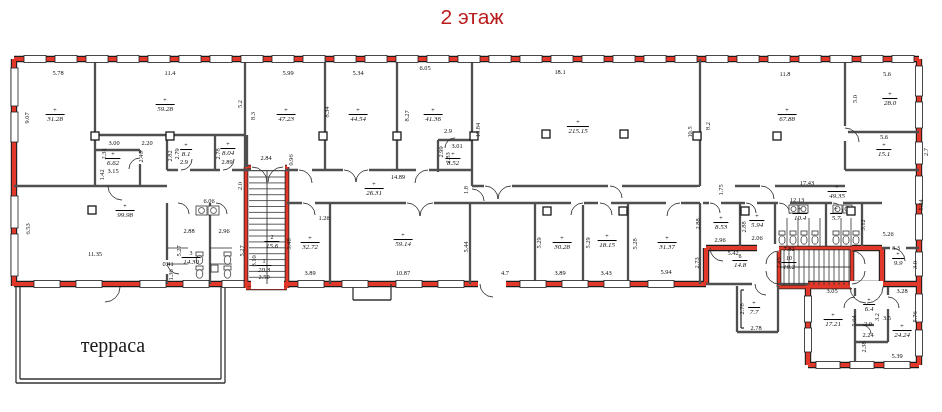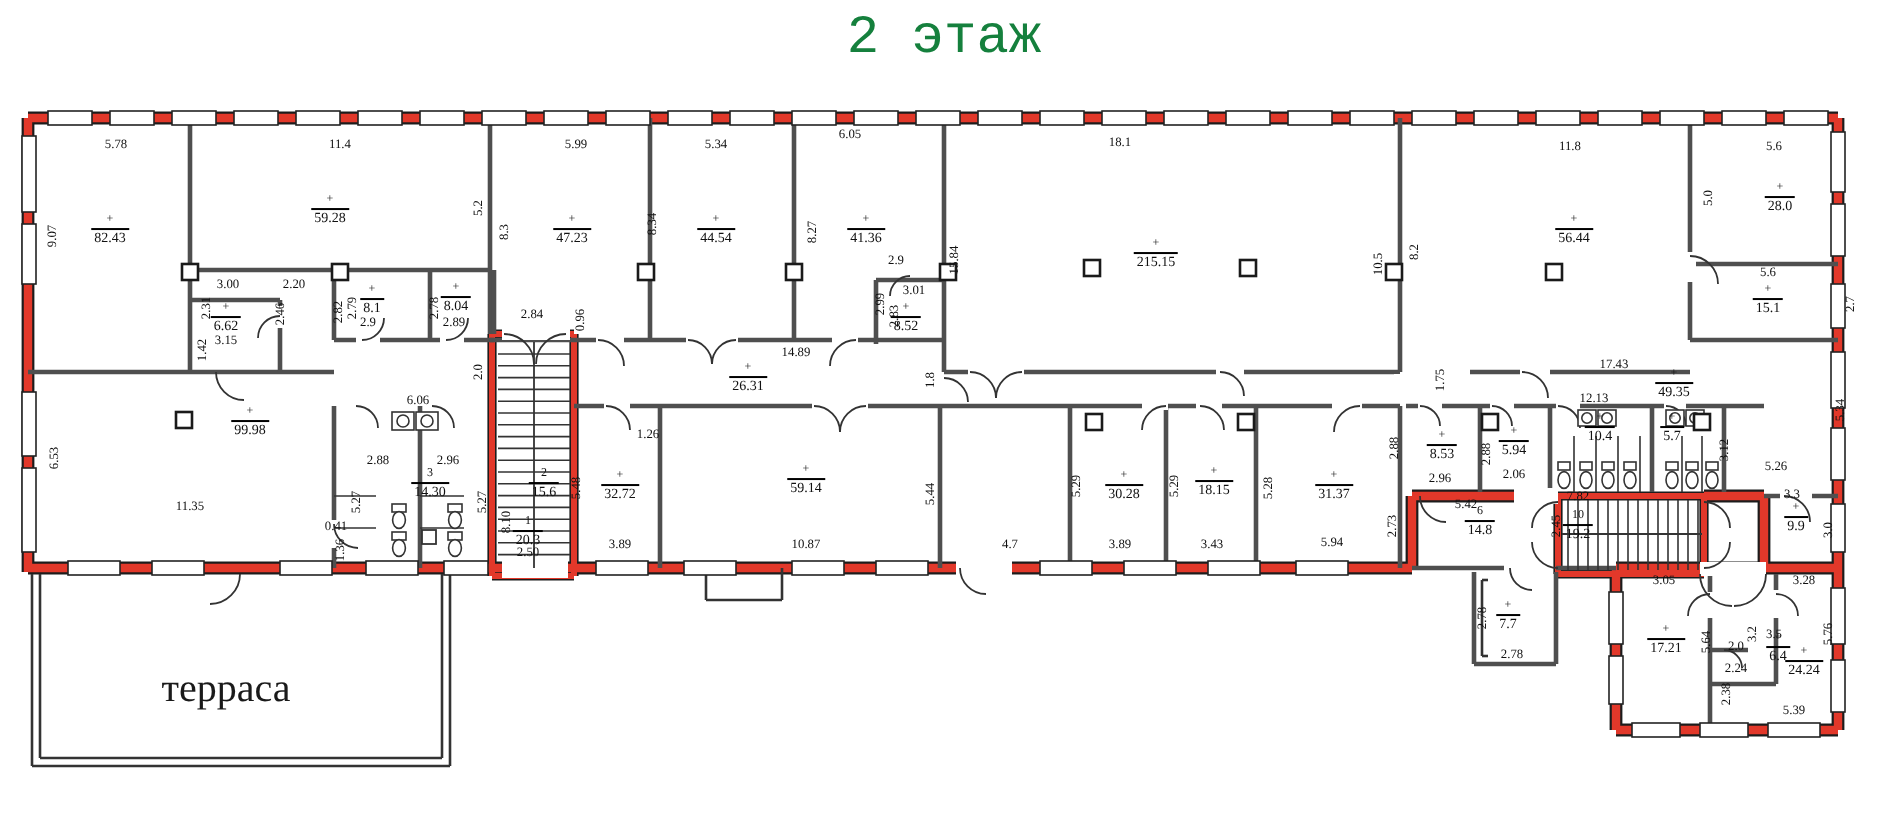--- a/index.html
+++ b/index.html
@@ -1,27 +1,27 @@
 <!DOCTYPE html>
 <html><head>
 <meta charset="utf-8">
 <style>
   html,body{margin:0;padding:0;background:#fff;}
   .page{position:relative;width:942px;height:412px;background:#ffffff;overflow:hidden;
         font-family:"Liberation Serif",serif;}
   .title{position:absolute;left:472px;top:5px;transform:translateX(-50%);
-         font-family:Liberation Mono, monospace;font-size:27px;color:#15803d;white-space:nowrap;}
+         font-family:Liberation Sans, sans-serif;font-size:21px;color:#b91c1c;white-space:nowrap;}
   #plan{position:absolute;left:0;top:0;}
   #labels{position:absolute;left:0;top:0;width:942px;height:412px;pointer-events:none;}
   .dim{position:absolute;font-size:6.4px;line-height:1;color:#111;white-space:nowrap;
        transform:translate(-50%,-50%);}
   .dim.v{transform:translate(-50%,-50%) rotate(-90deg);}
   .area{position:absolute;text-align:center;color:#111;transform:translate(-50%,-55%);}
   .a-top{font-size:6px;line-height:5.5px;}
-  .a-val{font-size:7px;line-height:8px;border-top:0.8px solid #000;padding:0 1.5px;}
+  .a-val{font-size:7px;line-height:8px;border-top:0.8px solid #000;padding:0 1.5px;font-style:italic;}
   .terrace{position:absolute;left:113px;top:345px;transform:translate(-50%,-50%);
            font-size:20px;color:#1a1a1a;}
 </style>
 </head>
 <body>
 
 <div class="page">
   <div class="title">2 этаж</div>
   <svg id="plan" width="942" height="412" viewBox="0 0 942 412" xmlns="http://www.w3.org/2000/svg">
       <line x1="14" y1="59" x2="919" y2="59" stroke="#1c1c1c" stroke-width="6.4"></line>
@@ -346,21 +346,21 @@
       <rect x="773" y="132" width="8" height="8" fill="#fff" stroke="#1a1a1a" stroke-width="1.3"></rect>
       <rect x="88" y="206" width="8" height="8" fill="#fff" stroke="#1a1a1a" stroke-width="1.3"></rect>
       <rect x="543" y="207" width="8" height="8" fill="#fff" stroke="#1a1a1a" stroke-width="1.3"></rect>
       <rect x="619" y="207" width="8" height="8" fill="#fff" stroke="#1a1a1a" stroke-width="1.3"></rect>
       <rect x="741" y="207" width="8" height="8" fill="#fff" stroke="#1a1a1a" stroke-width="1.3"></rect>
       <rect x="847" y="207" width="8" height="8" fill="#fff" stroke="#1a1a1a" stroke-width="1.3"></rect>
     </svg>
   <div id="labels">
       <div class="area" style="left: 55px; top: 116px;">
         <div class="a-top">+</div>
-        <div class="a-val">82.43</div>
+        <div class="a-val">31.28</div>
       </div>
       <div class="area" style="left: 165px; top: 106px;">
         <div class="a-top">+</div>
         <div class="a-val">59.28</div>
       </div>
       <div class="area" style="left: 286px; top: 116px;">
         <div class="a-top">+</div>
         <div class="a-val">47.23</div>
       </div>
       <div class="area" style="left: 358px; top: 116px;">
@@ -386,21 +386,21 @@
       <div class="area" style="left: 228px; top: 150px;">
         <div class="a-top">+</div>
         <div class="a-val">8.04</div>
       </div>
       <div class="area" style="left: 578px; top: 128px;">
         <div class="a-top">+</div>
         <div class="a-val">215.15</div>
       </div>
       <div class="area" style="left: 787px; top: 116px;">
         <div class="a-top">+</div>
-        <div class="a-val">56.44</div>
+        <div class="a-val">67.88</div>
       </div>
       <div class="area" style="left: 890px; top: 100px;">
         <div class="a-top">+</div>
         <div class="a-val">28.0</div>
       </div>
       <div class="area" style="left: 884px; top: 151px;">
         <div class="a-top">+</div>
         <div class="a-val">15.1</div>
       </div>
       <div class="area" style="left: 374px; top: 190px;">
@@ -444,21 +444,21 @@
         <div class="a-val">5.94</div>
       </div>
       <div class="area" style="left: 800px; top: 215px;">
         <div class="a-top">+</div>
         <div class="a-val">10.4</div>
       </div>
       <div class="area" style="left: 836px; top: 215px;">
         <div class="a-top">+</div>
         <div class="a-val">5.7</div>
       </div>
-      <div class="area" style="left: 191px; top: 243px; margin-left: 24px;">
+      <div class="area" style="left: 191px; top: 259px;">
         <div class="a-top">3</div>
         <div class="a-val">14.30</div>
       </div>
       <div class="area" style="left: 226px; top: 243px; margin-left: 46px;">
         <div class="a-top">2</div>
         <div class="a-val">15.6</div>
       </div>
       <div class="area" style="left: 264px; top: 267px;">
         <div class="a-top">1</div>
         <div class="a-val">20.3</div>
@@ -476,21 +476,21 @@
         <div class="a-val">9.9</div>
       </div>
       <div class="area" style="left: 754px; top: 309px;">
         <div class="a-top">+</div>
         <div class="a-val">7.7</div>
       </div>
       <div class="area" style="left: 833px; top: 321px;">
         <div class="a-top">+</div>
         <div class="a-val">17.21</div>
       </div>
-      <div class="area" style="left: 869px; top: 325px; margin-left: 20px;">
+      <div class="area" style="left: 869px; top: 306px;">
         <div class="a-top">+</div>
         <div class="a-val">6.4</div>
       </div>
       <div class="area" style="left: 902px; top: 332px;">
         <div class="a-top">+</div>
         <div class="a-val">24.24</div>
       </div>
       <div class="dim" style="left: 58px; top: 73px;">5.78</div>
       <div class="dim v" style="left: 27px; top: 118px;">9.07</div>
       <div class="dim" style="left: 170px; top: 73px;">11.4</div>

